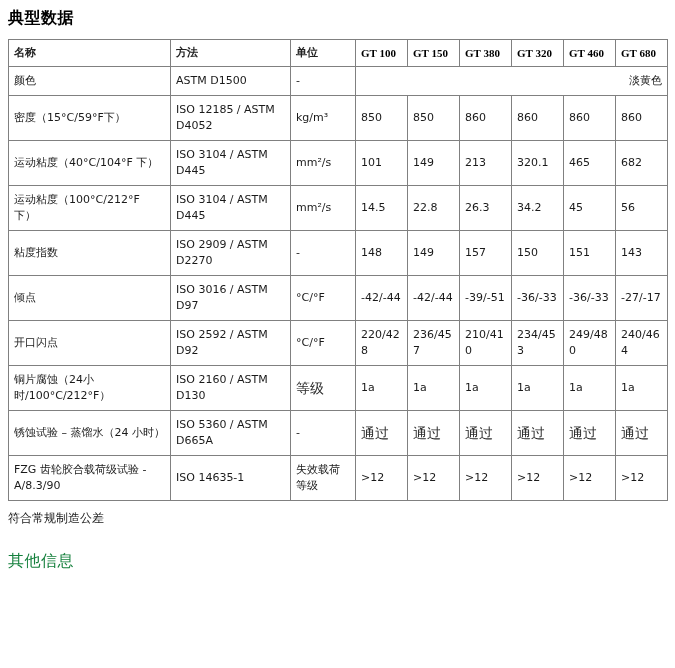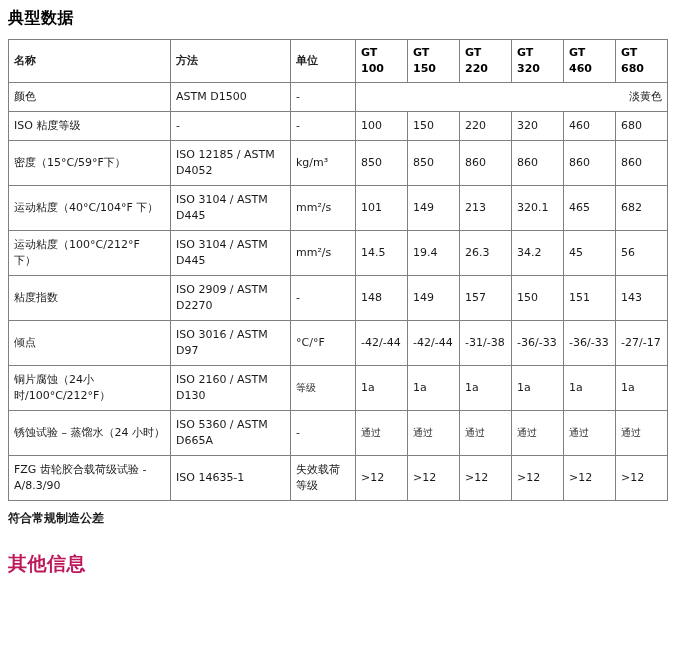--- a/index.html
+++ b/index.html
@@ -34,33 +34,32 @@
     padding: 6px 5px;
     font-size: 11px;
     line-height: 16px;
     vertical-align: middle;
     text-align: left;
     font-weight: normal;
     overflow-wrap: break-word;
     word-wrap: break-word;
   }
   .data-table th { padding: 5px 5px; color: #222; font-weight: bold; }
-  .data-table th.gt-col { font-weight: bold; color: #000; }
+  .data-table th.gt-col { font-weight: bold; color: #000; font-family: Liberation Serif, serif; }
   .data-table td.c-merged { text-align: right; }
   .data-table td.c-val { word-break: break-all; }
-  .data-table .small-text { font-size: 10px; color: #2b2b2b; }
+  .data-table .small-text { font-size: 14px; color: #2b2b2b; }
   .footnote {
     font-size: 12px;
     margin: 9px 0 16px 0;
-    font-weight: bold;
   }
   .section-title {
-    font-size: 19px;
-    font-weight: bold;
-    color: #be185d;
+    font-size: 16px;
+    font-weight: normal;
+    color: #15803d;
     margin: 24px 0 0 0;
     letter-spacing: 0.5px;
   }
   ul.bullets {
     margin: 11px 0 0 0;
     padding-left: 46px;
   }
   ul.bullets li {
     font-size: 12px;
     line-height: 20px;
@@ -86,43 +85,32 @@
         <col style="width:52px">
         <col style="width:52px">
     </colgroup>
     <thead>
       <tr>
         <th>名称</th>
         <th>方法</th>
         <th>单位</th>
         <th class="gt-col">GT 100</th>
         <th class="gt-col">GT 150</th>
-        <th class="gt-col">GT 220</th>
+        <th class="gt-col">GT 380</th>
         <th class="gt-col">GT 320</th>
         <th class="gt-col">GT 460</th>
         <th class="gt-col">GT 680</th>
       </tr>
     </thead>
     <tbody>
       <tr>
         <td>颜色</td>
         <td>ASTM D1500</td>
         <td>-</td>
         <td class="c-merged" colspan="6">淡黄色</td>
-      </tr>
-      <tr>
-        <td>ISO 粘度等级</td>
-        <td>-</td>
-        <td>-</td>
-        <td class="c-val">100</td>
-        <td class="c-val">150</td>
-        <td class="c-val">220</td>
-        <td class="c-val">320</td>
-        <td class="c-val">460</td>
-        <td class="c-val">680</td>
       </tr>
       <tr>
         <td>密度（15°C/59°F下）</td>
         <td>ISO 12185 / ASTM D4052</td>
         <td>kg/m³</td>
         <td class="c-val">850</td>
         <td class="c-val">850</td>
         <td class="c-val">860</td>
         <td class="c-val">860</td>
         <td class="c-val">860</td>
@@ -137,21 +125,21 @@
         <td class="c-val">213</td>
         <td class="c-val">320.1</td>
         <td class="c-val">465</td>
         <td class="c-val">682</td>
       </tr>
       <tr>
         <td>运动粘度（100°C/212°F 下）</td>
         <td>ISO 3104 / ASTM D445</td>
         <td>mm²/s</td>
         <td class="c-val">14.5</td>
-        <td class="c-val">19.4</td>
+        <td class="c-val">22.8</td>
         <td class="c-val">26.3</td>
         <td class="c-val">34.2</td>
         <td class="c-val">45</td>
         <td class="c-val">56</td>
       </tr>
       <tr>
         <td>粘度指数</td>
         <td>ISO 2909 / ASTM D2270</td>
         <td>-</td>
         <td class="c-val">148</td>
@@ -160,26 +148,37 @@
         <td class="c-val">150</td>
         <td class="c-val">151</td>
         <td class="c-val">143</td>
       </tr>
       <tr>
         <td>倾点</td>
         <td>ISO 3016 / ASTM D97</td>
         <td>°C/°F</td>
         <td class="c-val">-42/-44</td>
         <td class="c-val">-42/-44</td>
-        <td class="c-val">-31/-38</td>
+        <td class="c-val">-39/-51</td>
         <td class="c-val">-36/-33</td>
         <td class="c-val">-36/-33</td>
         <td class="c-val">-27/-17</td>
       </tr>
       <tr>
+        <td>开口闪点</td>
+        <td>ISO 2592 / ASTM D92</td>
+        <td>°C/°F</td>
+        <td class="c-val">220/428</td>
+        <td class="c-val">236/457</td>
+        <td class="c-val">210/410</td>
+        <td class="c-val">234/453</td>
+        <td class="c-val">249/480</td>
+        <td class="c-val">240/464</td>
+      </tr>
+      <tr>
         <td>铜片腐蚀（24小时/100°C/212°F）</td>
         <td>ISO 2160 / ASTM D130</td>
         <td class="small-text">等级</td>
         <td class="c-val">1a</td>
         <td class="c-val">1a</td>
         <td class="c-val">1a</td>
         <td class="c-val">1a</td>
         <td class="c-val">1a</td>
         <td class="c-val">1a</td>
       </tr>

